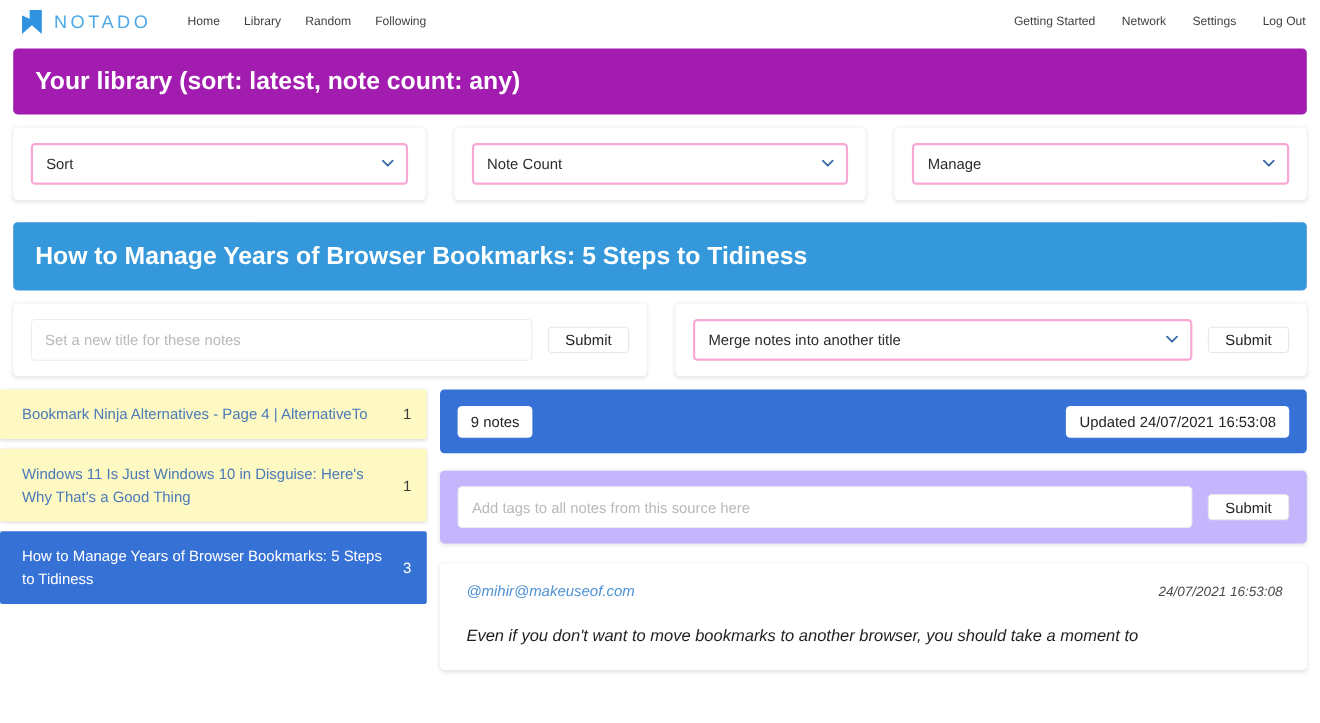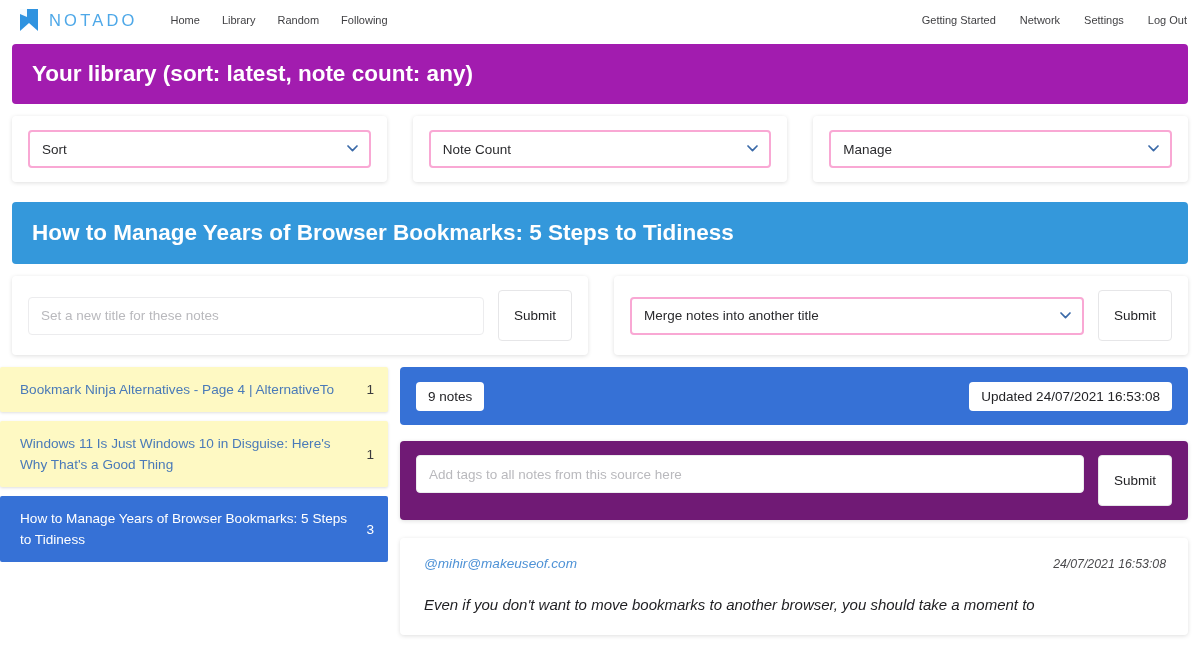--- a/index.html
+++ b/index.html
@@ -116,21 +116,21 @@
     font-size: 13.5px;
     color: #2b2b2e;
     font-family: "Liberation Sans", sans-serif;
     background: #fff;
     outline: none;
   }
   .textinput::placeholder { color: #b9b9bd; }
 
   .submit-btn {
     margin-left: 14px;
-    height: 51px;
+    height: 24px;
     min-width: 74px;
     padding: 0 15px;
     border: 1px solid #e6e6e8;
     border-radius: 4px;
     background: #ffffff;
     color: #232326;
     font-size: 13.5px;
     font-family: "Liberation Sans", sans-serif;
     cursor: pointer;
     white-space: nowrap;
@@ -183,27 +183,27 @@
     background: #ffffff;
     border-radius: 4px;
     padding: 7px 12px;
     font-size: 13.5px;
     color: #232326;
     white-space: nowrap;
   }
   .pill.right { margin-left: auto; }
 
   .tag-card {
-    background: #701a75;
+    background: #c4b5fd;
     border-radius: 4px;
     box-shadow: 0 1px 4px rgba(0,0,0,0.13);
     padding: 14px 16px;
     margin-top: 16px;
     display: flex;
-    align-items: flex-start;
+    align-items: center;
   }
 
   .note-card {
     background: #ffffff;
     border-radius: 4px;
     box-shadow: 0 1px 4px rgba(0,0,0,0.13);
     margin-top: 18px;
     padding: 18px 22px 18px 24px;
     font-style: italic;
   }

